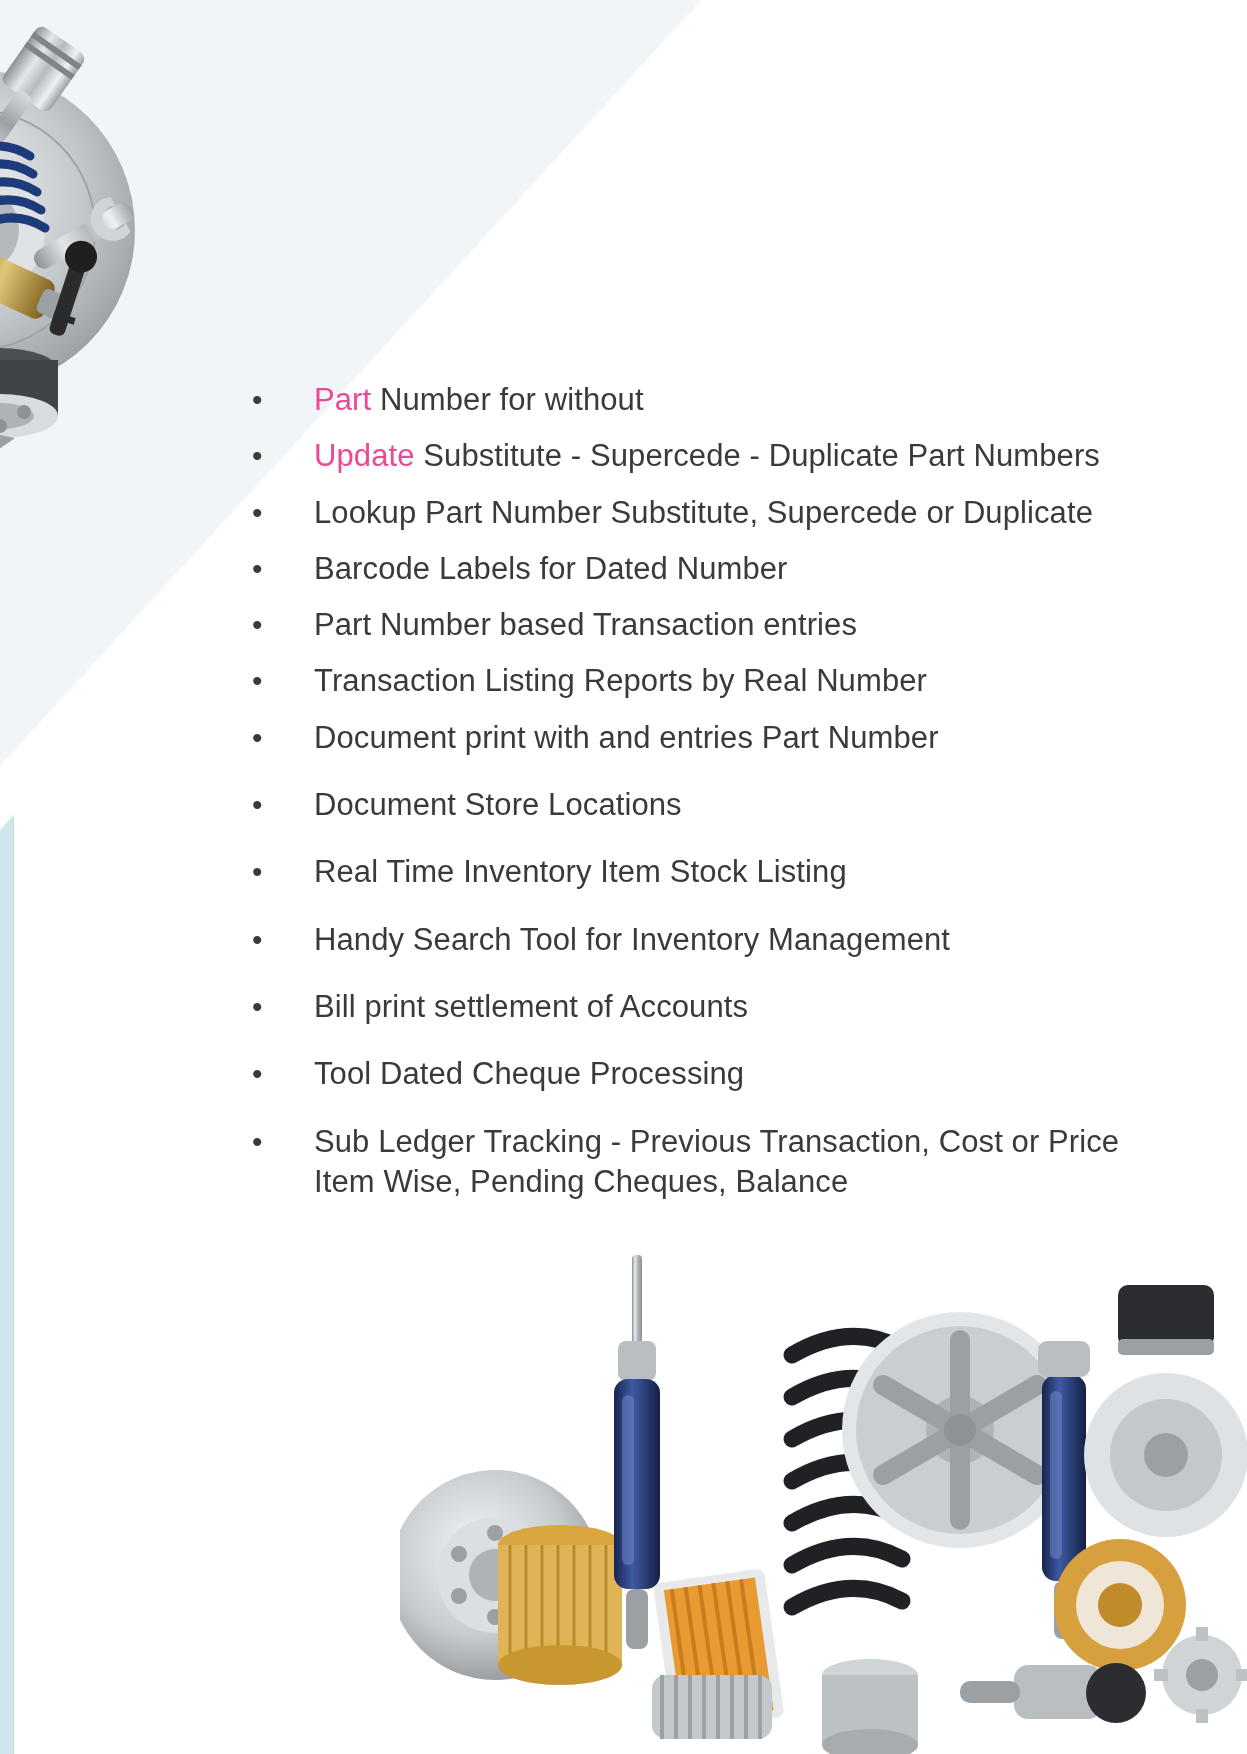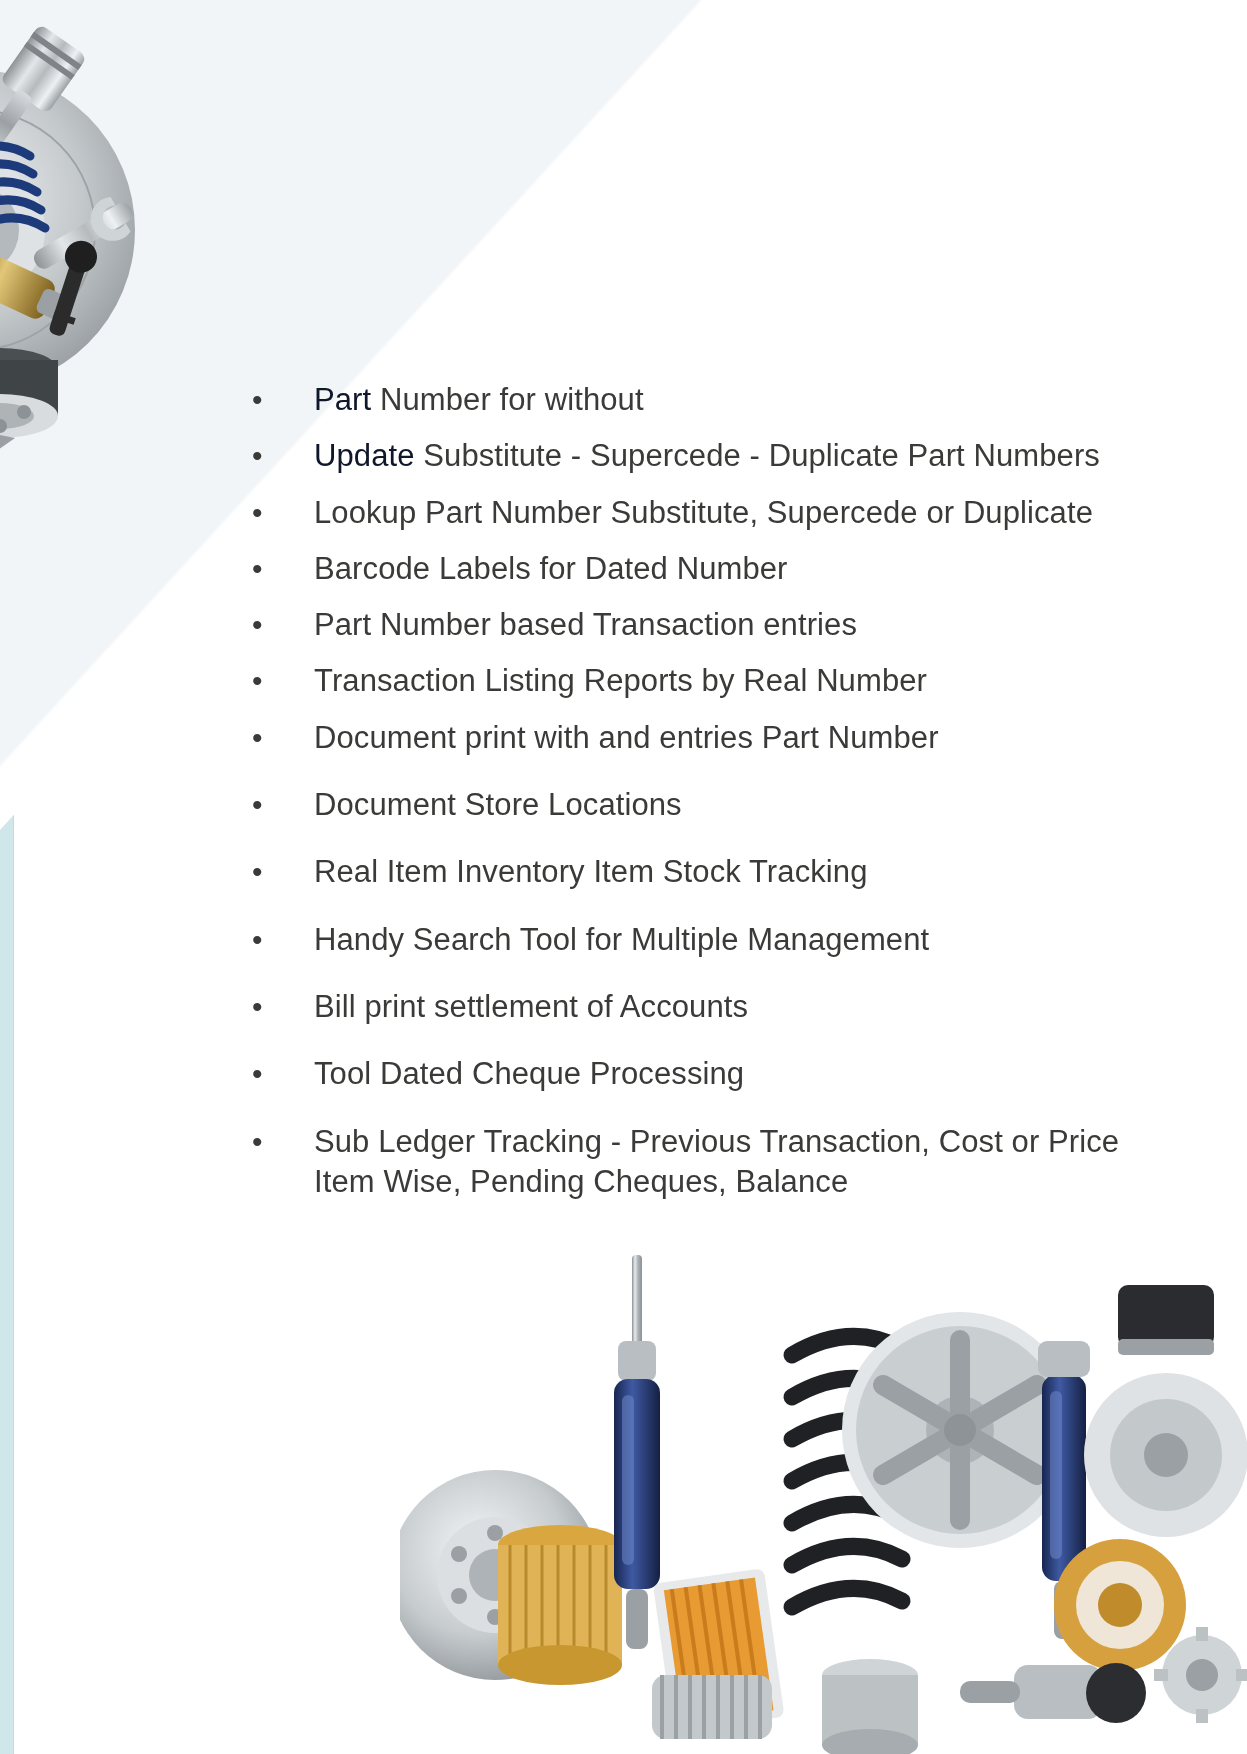--- a/index.html
+++ b/index.html
@@ -86,21 +86,21 @@
     font-size: 30px;
     line-height: 1.30;
     color: #3a3a38;
     text-align: left;
     padding-left: 4px;
   }
   .feature-text {
     flex: 1 1 auto;
   }
   .feature-text .lead {
-    color: #0f172a;
+    color: #ec4899;
   }
 
   
   .gap-sm { margin-bottom: 16px; }
   .gap-md { margin-bottom: 27px; }
 </style>
 </head>
 <body>
 
 <div class="page">
@@ -238,26 +238,26 @@
       <span class="feature-text">Document print with and entries Part Number</span>
     </li>
 
     <li class="feature-item gap-md">
       <span class="bullet">•</span>
       <span class="feature-text">Document Store Locations</span>
     </li>
 
     <li class="feature-item gap-md">
       <span class="bullet">•</span>
-      <span class="feature-text">Real Item Inventory Item Stock Tracking</span>
-    </li>
-
-    <li class="feature-item gap-md">
-      <span class="bullet">•</span>
-      <span class="feature-text">Handy Search Tool for Multiple Management</span>
+      <span class="feature-text">Real Time Inventory Item Stock Listing</span>
+    </li>
+
+    <li class="feature-item gap-md">
+      <span class="bullet">•</span>
+      <span class="feature-text">Handy Search Tool for Inventory Management</span>
     </li>
 
     <li class="feature-item gap-md">
       <span class="bullet">•</span>
       <span class="feature-text">Bill print settlement of Accounts</span>
     </li>
 
     <li class="feature-item gap-md">
       <span class="bullet">•</span>
       <span class="feature-text">Tool Dated Cheque Processing</span>

